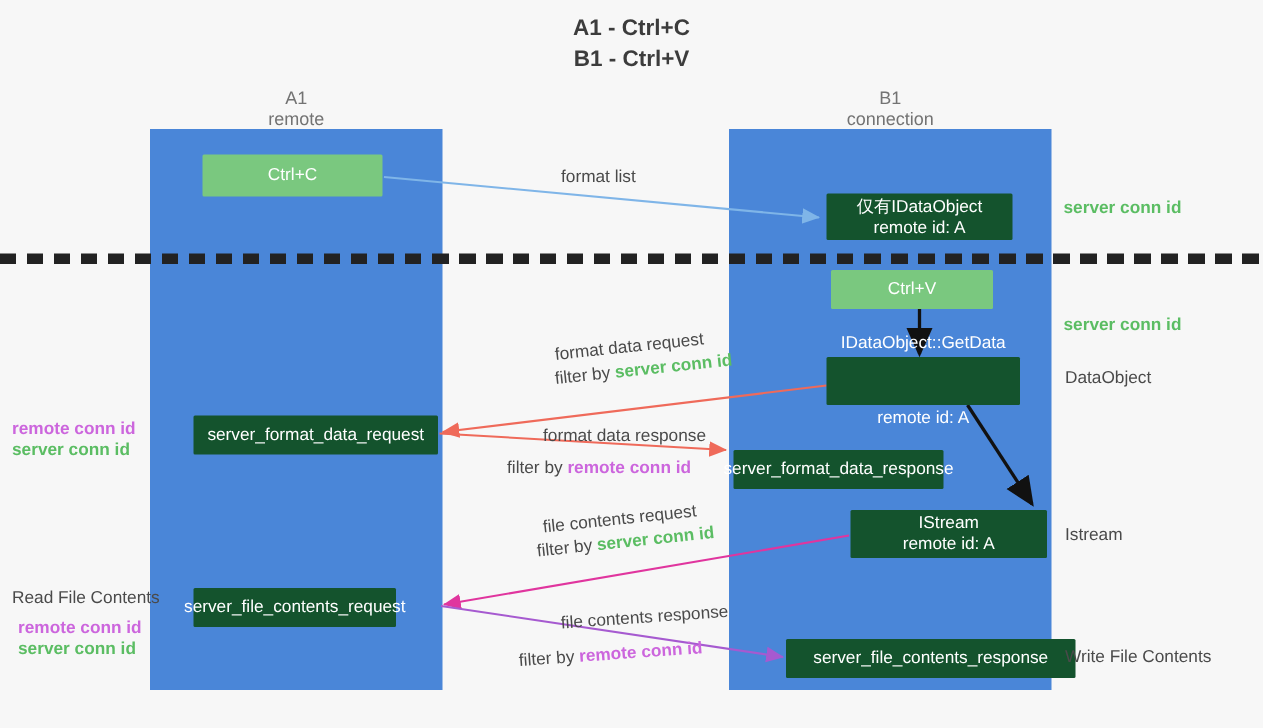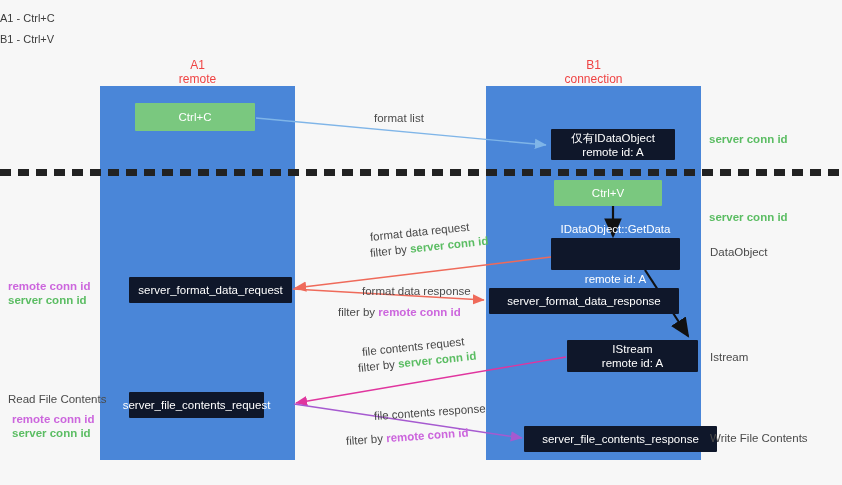--- a/index.html
+++ b/index.html
@@ -14,32 +14,34 @@
     overflow: hidden;
     color: #444444;
   }
 
   #stage { position: absolute; inset: 0; }
 
   
   .title-block {
     position: absolute;
     left: 0; right: 0; top: 8px;
-    font-size: 11px;
+    text-align: center;
+    font-size: 15px;
     line-height: 21px;
     color: #3c3c3c;
+    font-weight: bold;
   }
 
   
   .col-head {
     position: absolute;
     text-align: center;
     font-size: 12px;
     line-height: 14px;
-    color: #ef4444;
+    color: #737373;
   }
   .col-head .ch-sub { display: block; }
 
   
   .lane {
     position: absolute;
     background: #4a86d8;
   }
   #lane-a1 { left: 100px; top: 86px; width: 195px; height: 374px; }
   #lane-b1 { left: 486px; top: 86px; width: 215px; height: 374px; }
@@ -62,21 +64,21 @@
     align-items: center;
     justify-content: center;
     text-align: right;
     color: #ffffff;
     font-size: 11.5px;
     line-height: 14px;
     border-radius: 1px;
   }
   .node .ln { display: block; white-space: nowrap; }
   .node.green { background: #7ac87f; }
-  .node.orange { background: #0f172a; }
+  .node.orange { background: #14532d; }
 
   
   .side-label {
     position: absolute;
     font-size: 11.5px;
     line-height: 14px;
     white-space: nowrap;
   }
   .side-label.plain { color: #4a4a4a; }
   .c-green  { color: #5bbd63; font-weight: bold; }
@@ -182,21 +184,21 @@
   <div class="node orange" style="left:551px; top:238px; width:129px; height:32px;gap:36px;">
     <span class="ln">IDataObject::GetData</span>
     <span class="ln">remote id: A</span>
   </div>
 
   <div class="node orange" style="left:567px; top:340px; width:131px; height:32px;">
     <span class="ln">IStream</span>
     <span class="ln">remote id: A</span>
   </div>
 
-  <div class="node orange" style="left:489px; top:288px; width:190px; height:26px;">
+  <div class="node orange" style="left:489px; top:300px; width:140px; height:26px;">
     <span class="ln">server_format_data_response</span>
   </div>
 
   <div class="node orange" style="left:524px; top:426px; width:193px; height:26px;">
     <span class="ln">server_file_contents_response</span>
   </div>
 
   <div class="edge-label" style="left:374px; top:111px;">format list</div>
 
   <div class="edge-label rot-up" style="left:370px; top:230px; transform:rotate(-6deg);">format data request</div>

